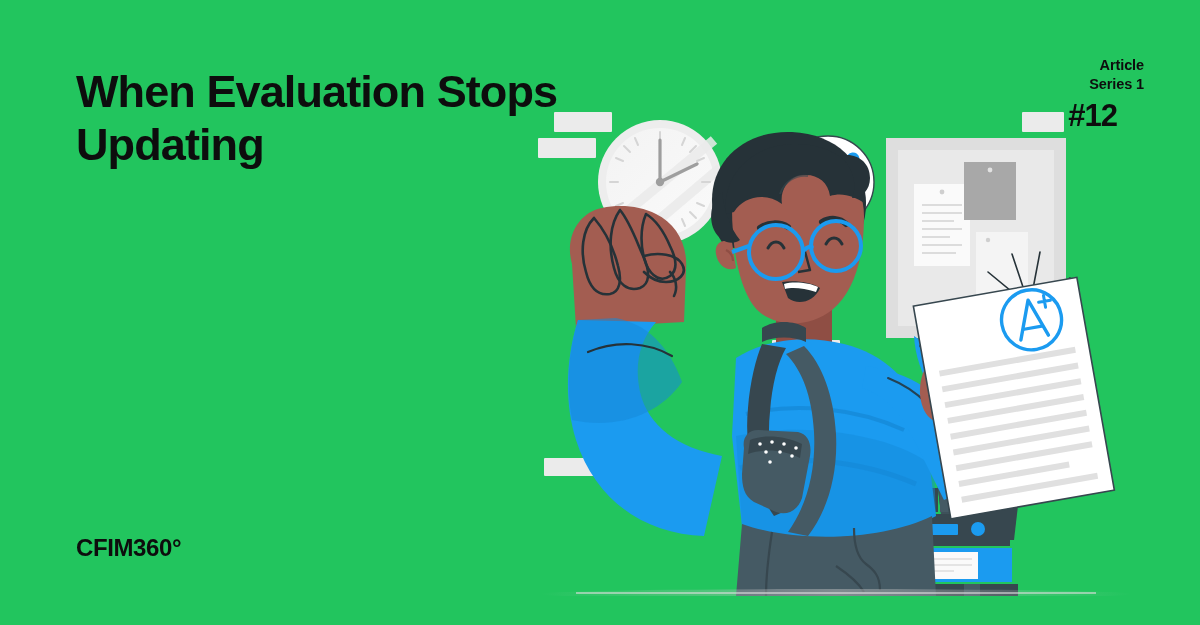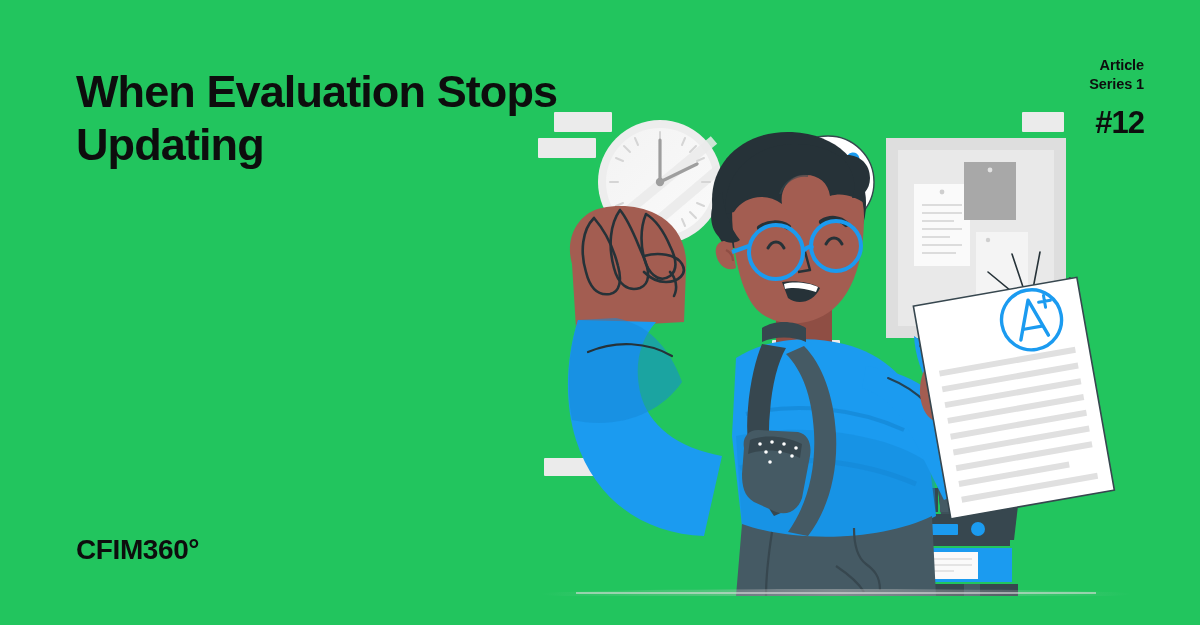--- a/index.html
+++ b/index.html
@@ -29,36 +29,36 @@
     left:76px; top:198px;
     width:470px;
     font-size:18.5px;
     line-height:1.45;
     color:#1b1b1b;
     letter-spacing:-0.1px;
   }
   .logo {
     position:absolute;
     left:76px; top:534px;
-    font-size:28px;
+    font-size:24px;
     font-weight:bold;
     letter-spacing:-0.4px;
     color:#0d0d0d;
     text-align:center;
   }
 
   
   .badge { position:absolute; right:56px; top:56px; text-align:right; }
   .badge-series {
     font-size:14.5px; font-weight:bold; line-height:1.28;
     color:#0d0d0d; letter-spacing:-0.1px; white-space:pre-line;margin-left:48px;
   }
   .badge-num {
     font-size:31px; font-weight:bold; color:#0d0d0d;
-    letter-spacing:-1px; margin-top:12px;
+    letter-spacing:-1px; margin-top:5px;text-align:center;
   }
 
   
   .illus { position:absolute; left:536px; top:96px; width:620px; height:500px; }
   .illus svg { display:block; width:100%; height:100%; }
 </style>
 </head>
 <body>
 
 <div class="card">

